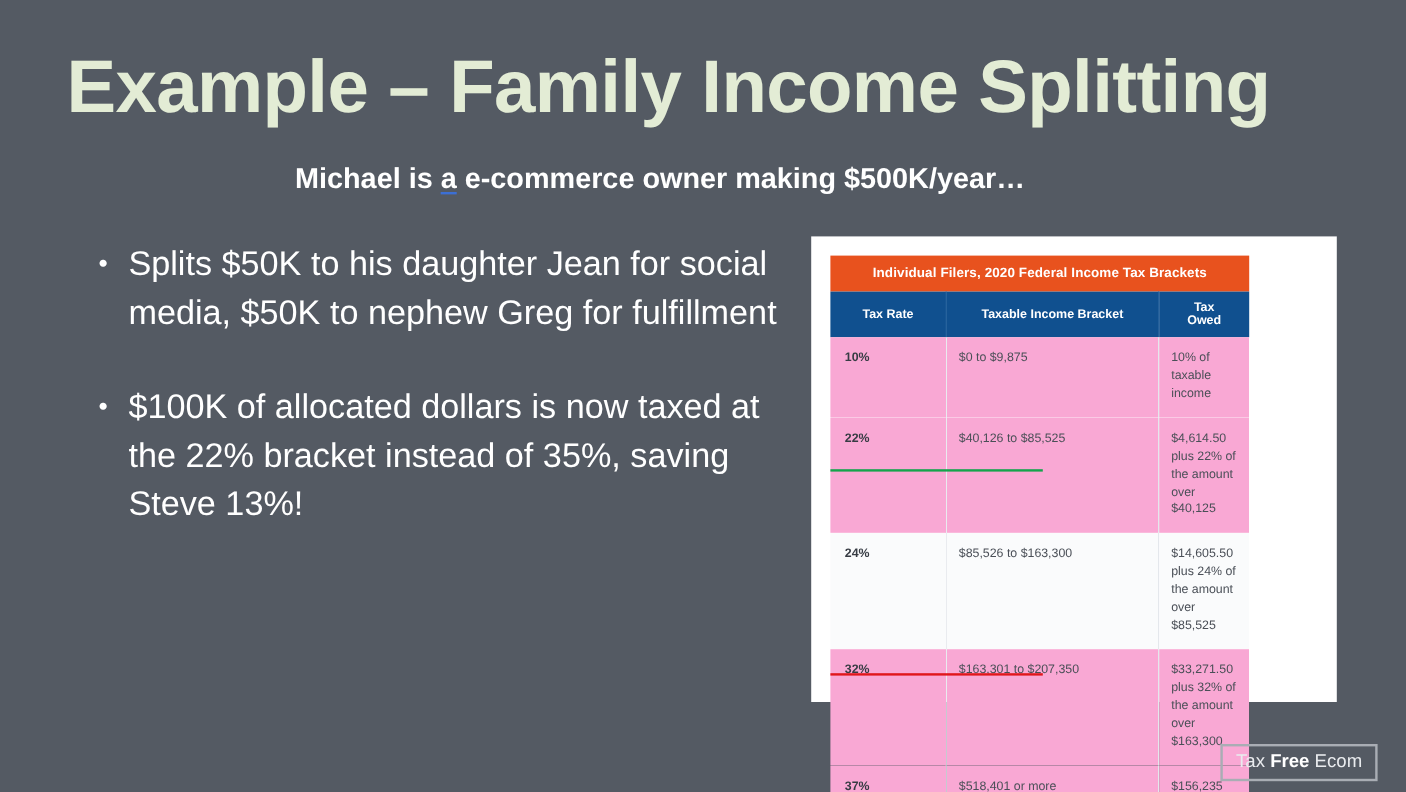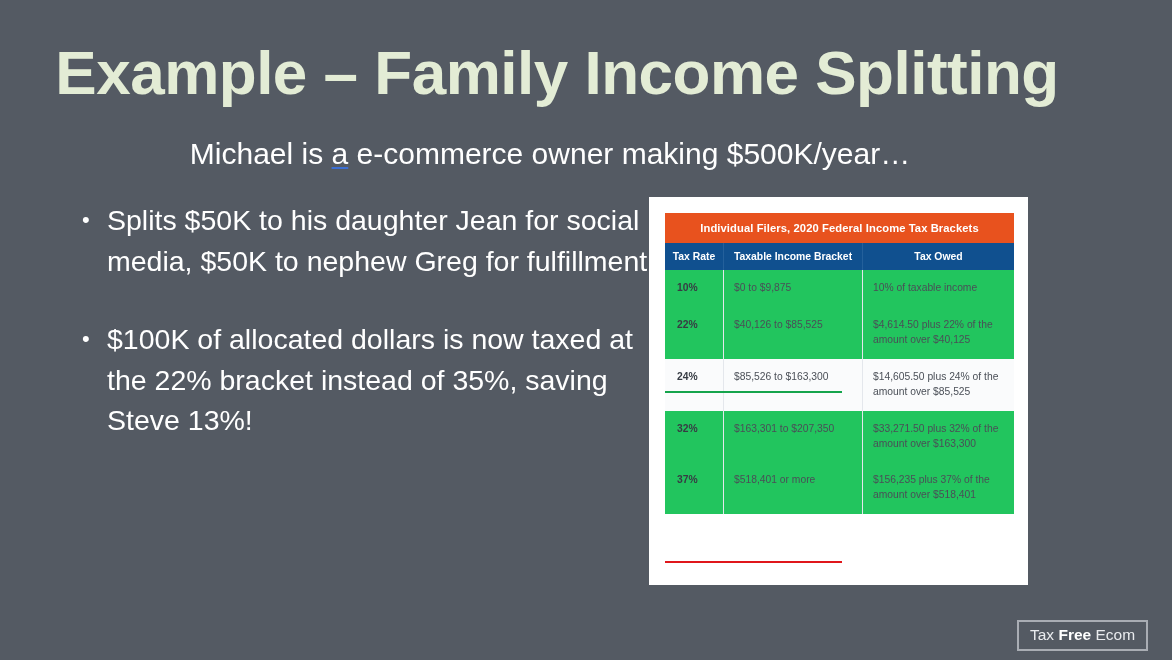--- a/index.html
+++ b/index.html
@@ -35,22 +35,22 @@
     line-height: 1.05;
     white-space: nowrap;
   }
   #slide-subtitle {
     position: absolute;
     left: 0;
     top: 136px;
     width: 1100px;
     text-align: center;
     color: #ffffff;
-    font-size: 30px;
-    font-weight: normal;
+    font-size: 24px;
+    font-weight: bold;
     line-height: 1.2;
     white-space: nowrap;
   }
   .spell-error {
     text-decoration: underline;
     text-decoration-color: #3c6fd4;
     text-decoration-thickness: 2px;
     text-underline-offset: 3px;
   }
 
@@ -80,23 +80,23 @@
     padding-left: 8px;
     box-sizing: border-box;
   }
   .bullet-text {
     flex: 1 1 auto;
   }
 
   
   #table-card {
     position: absolute;
-    left: 649px;
+    left: 676px;
     top: 197px;
-    width: 379px;
+    width: 438px;
     height: 388px;
     background: #ffffff;
   }
   #tax-table {
     position: absolute;
     left: 16px;
     top: 16px;
     width: 349px;
     border-collapse: collapse;
     table-layout: fixed;
@@ -110,21 +110,21 @@
     text-align: center;
     padding: 9px 4px 9px 4px;
     letter-spacing: 0.1px;
   }
   #tax-table thead th {
     background: #10508f;
     color: #ffffff;
     font-size: 10.4px;
     font-weight: bold;
     text-align: center;
-    padding: 8px 1px;
+    padding: 8px 20px;
     border-right: 1px solid #24609b;
   }
   #tax-table thead th:last-child { border-right: none; }
   #tax-table thead th.col-rate { width: 56px; }
   #tax-table thead th.col-bracket { width: 136px; }
 
   #tax-table tbody td {
     font-size: 10.3px;
     color: #4a4f57;
     padding: 11px 10px;
@@ -133,21 +133,21 @@
     line-height: 1.45;
     position: relative;
   }
   #tax-table tbody td:last-child { border-right: none; }
   #tax-table tbody td.cell-rate {
     font-weight: bold;
     color: #373c44;
     text-align: left;
     padding-left: 12px;
   }
-  #tax-table tbody tr.row-odd  td { background: #22c55e; }
+  #tax-table tbody tr.row-odd  td { background: #f9a8d4; }
   #tax-table tbody tr.row-even td { background: #fafbfc; }
   .row-highlight {
     position: absolute;
     left: 16px;
     height: 2px;
     width: 177px;
     z-index: 5;
     pointer-events: none;
   }
   .hl-green { background: #15a44c; }

